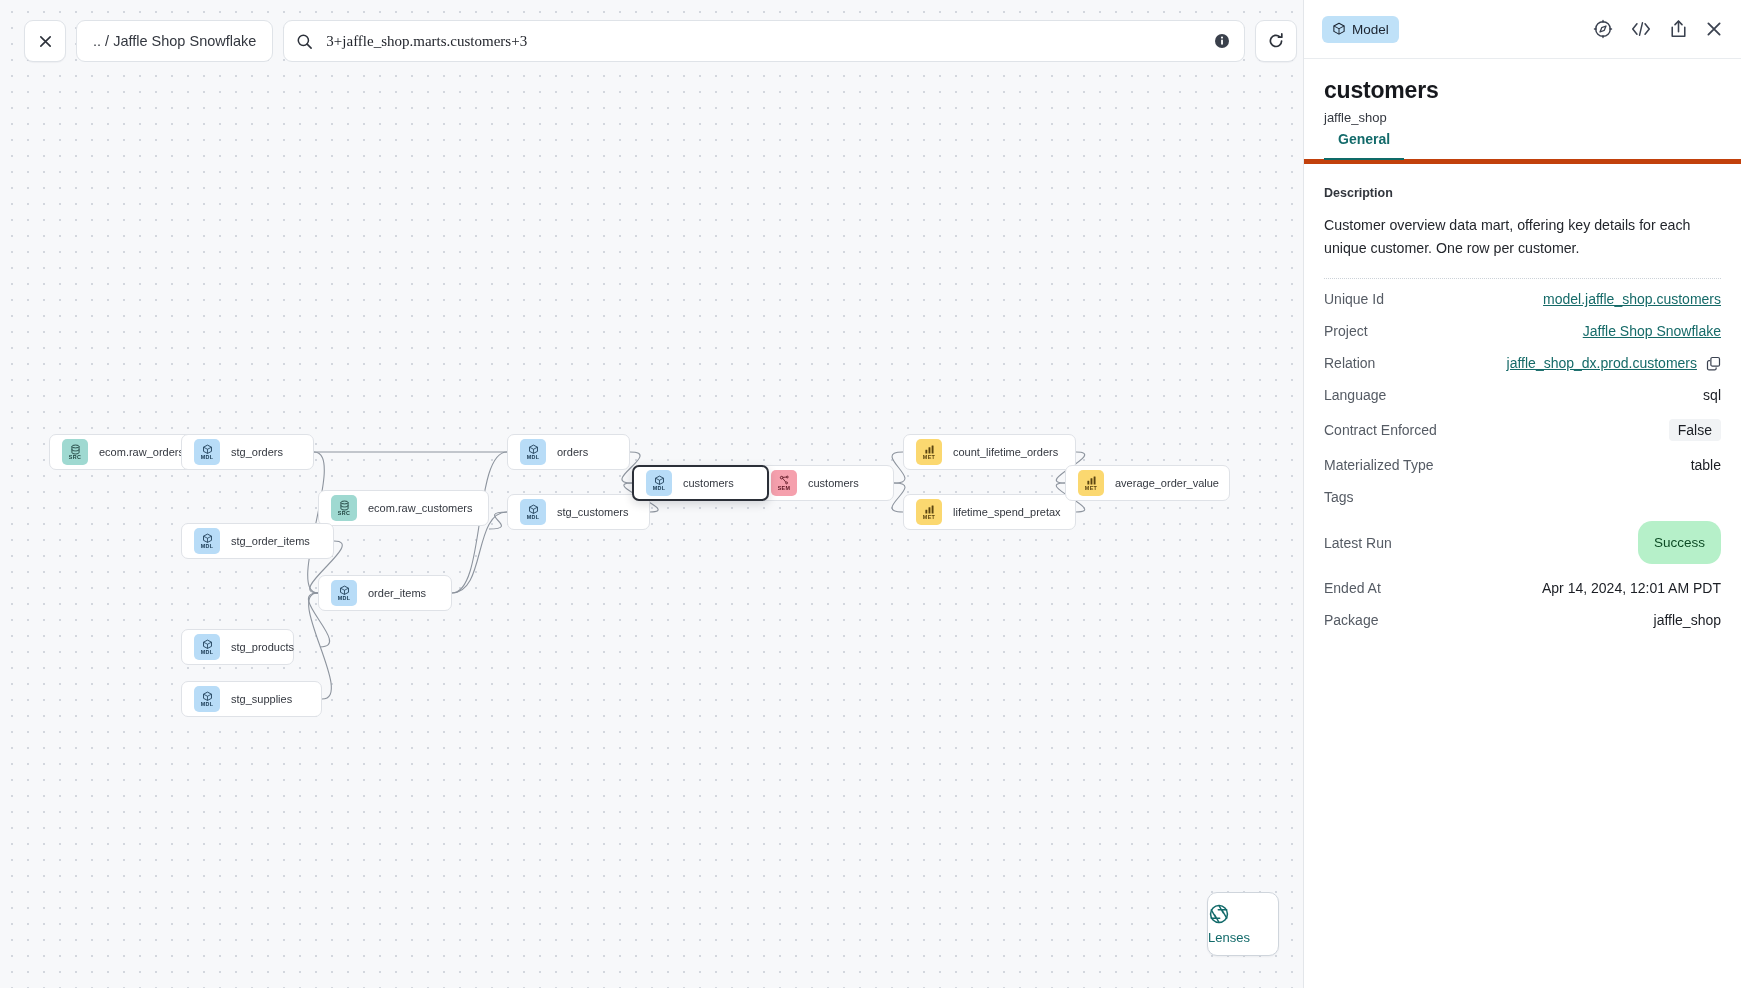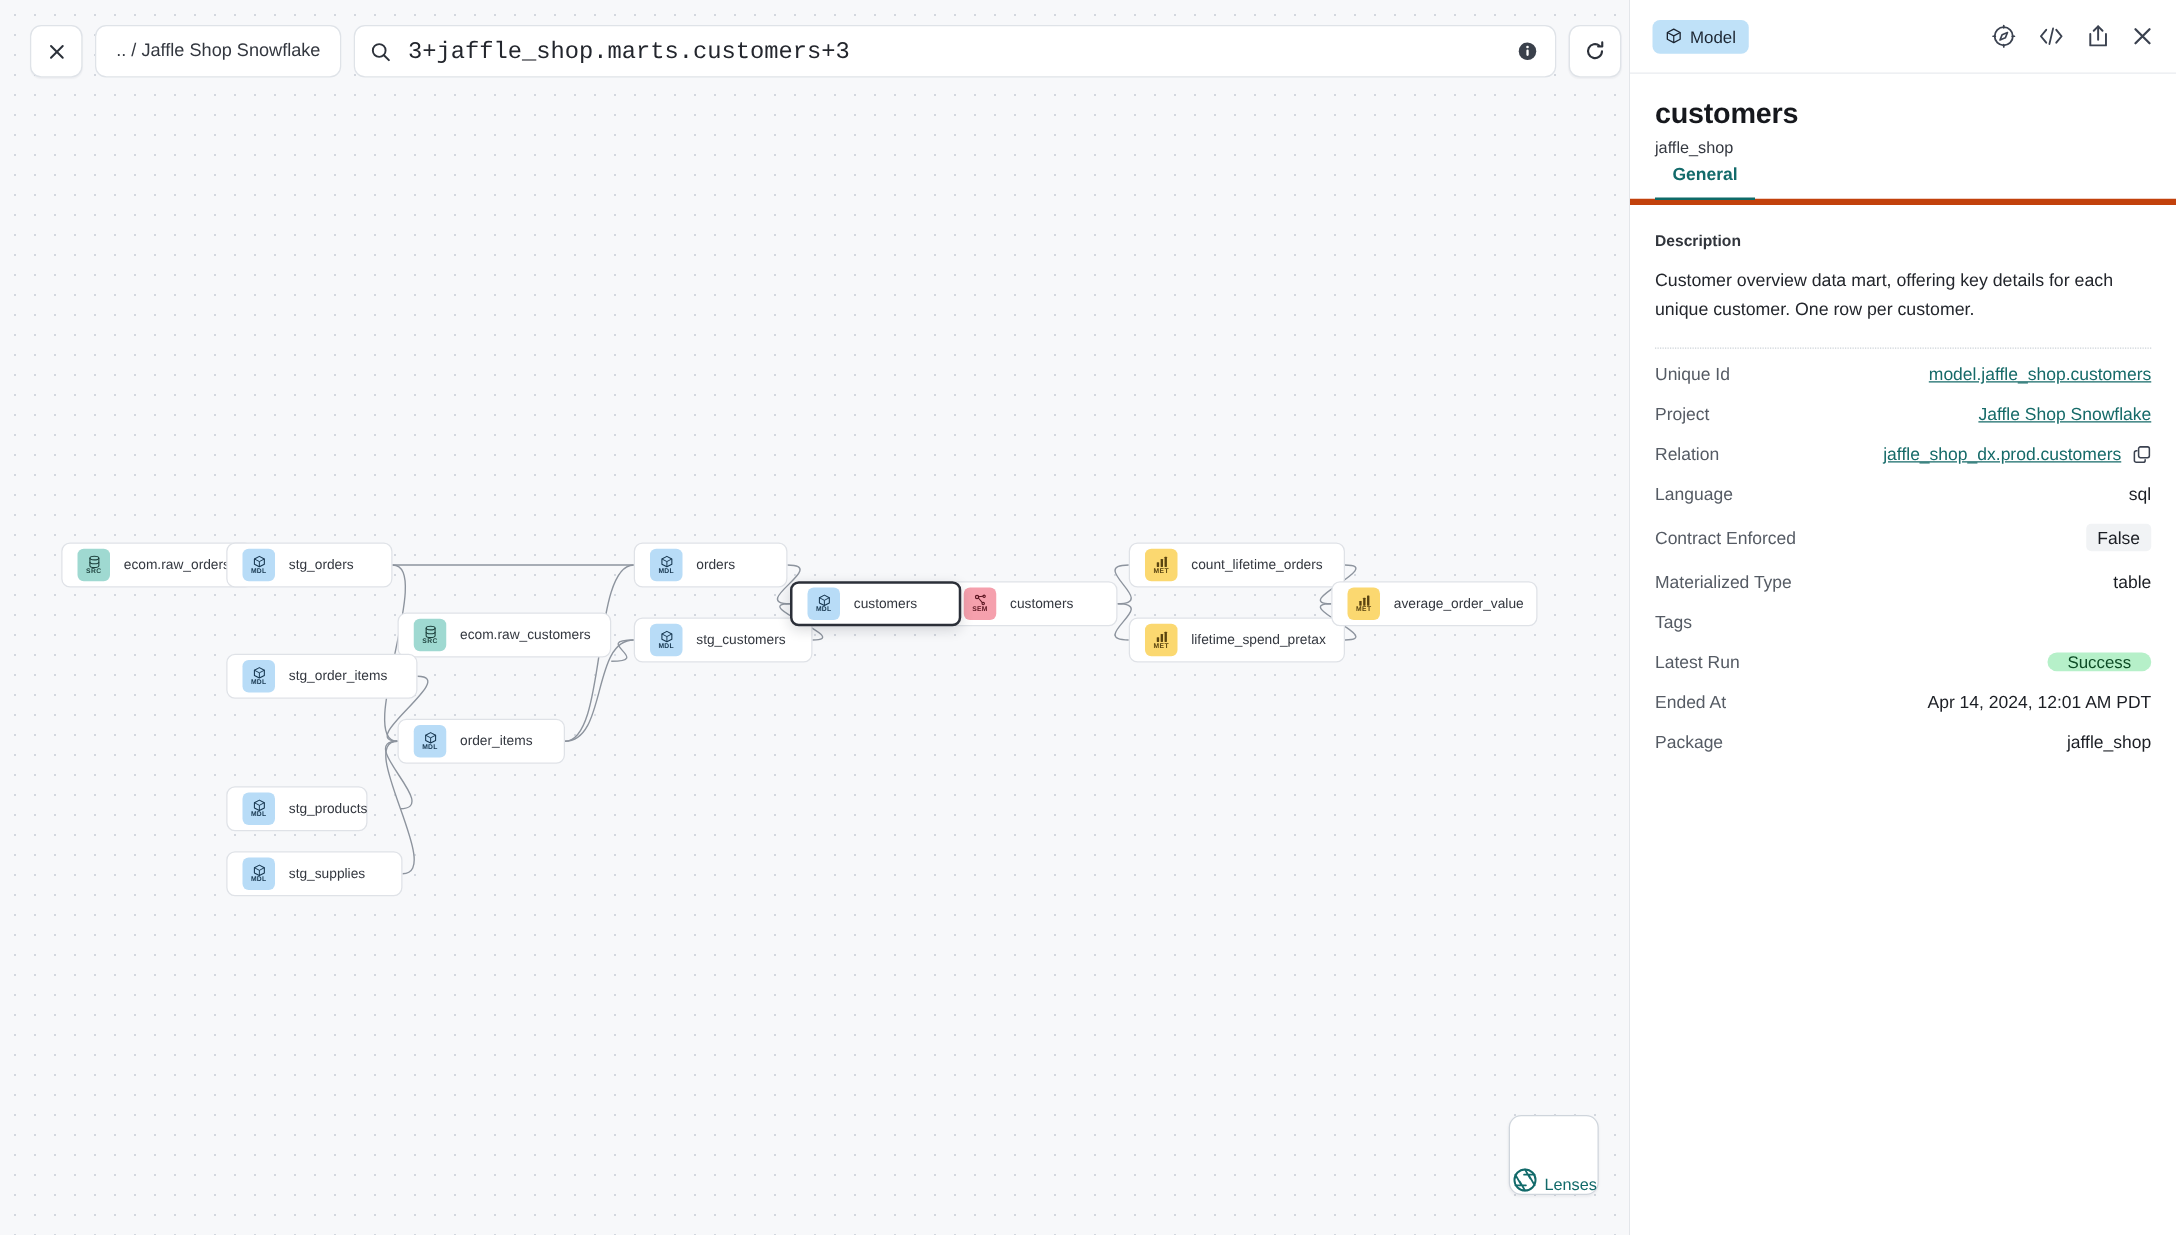--- a/index.html
+++ b/index.html
@@ -73,23 +73,23 @@
     display: flex;
     align-items: center;
     padding: 0 14px 0 12px;
     gap: 11px;
     cursor: text;
   }
   #searchbar input {
     flex: 1;
     border: none;
     outline: none;
-    font-size: 19px;
+    font-size: 15px;
     color: #23262d;
-    font-family: Liberation Mono, monospace;
+    font-family: Liberation Serif, serif;
     background: transparent;
   }
   .info-dot { cursor: pointer; }
 
   
   #graph { position:absolute; inset:0; }
   #edges { position:absolute; inset:0; pointer-events:none; }
   .node {
     position: absolute;
     background: #ffffff;
@@ -137,21 +137,22 @@
 
   
   #lenses {
     position: absolute;
     right: 24px; bottom: 32px;
     width: 72px; height: 64px;
     background: #ffffff;
     border: 1px solid #cfd5dc;
     border-radius: 10px;
     display: flex;
-    align-items: flex-end;
+    flex-direction: column;
+    align-items: flex-start;
     justify-content: center;
     gap: 5px;
     cursor: pointer;
     z-index: 30;
     box-shadow: 0 1px 2px rgba(16,24,40,.05);
   }
   #lenses .lens-label { font-size: 13px; color:#126a6a; }
 
   
   #panel {
@@ -228,21 +229,21 @@
     justify-content: space-between;
     min-height: 32px;
     padding: 8px 0;
     gap: 12px;
   }
   .row-key { font-size: 14px; color:#555b64; white-space: nowrap; }
   .row-val { font-size: 14px; color:#1b1e24; text-align:center; }
   .row-val.link { color:#156a68; text-decoration: underline; cursor:pointer; }
   .row-val-wrap { display:flex; align-items:center; gap:9px; justify-content:flex-end; }
   .chip-grey { background:#f1f3f5; border-radius:4px; padding: 3px 9px; font-size:14px; color:#1b1e24;}
-  .chip-success { background:#b6f0c9; border-radius:14px; padding:0 16px; font-size:13.5px; color:#0d4b25; }
+  .chip-success { background:#b6f0c9; border-radius:14px; padding:14px 16px; font-size:13.5px; color:#0d4b25; }
   .copy-ico { cursor:pointer; display:block; }
 </style>
 </head>
 <body>
 
 <div id="app">
 
   <div id="canvas">
 
     <div id="toolbar">

